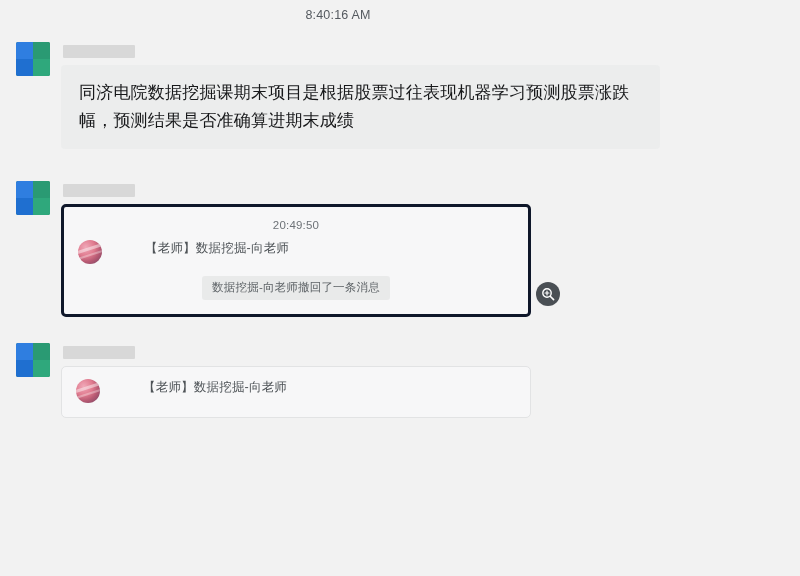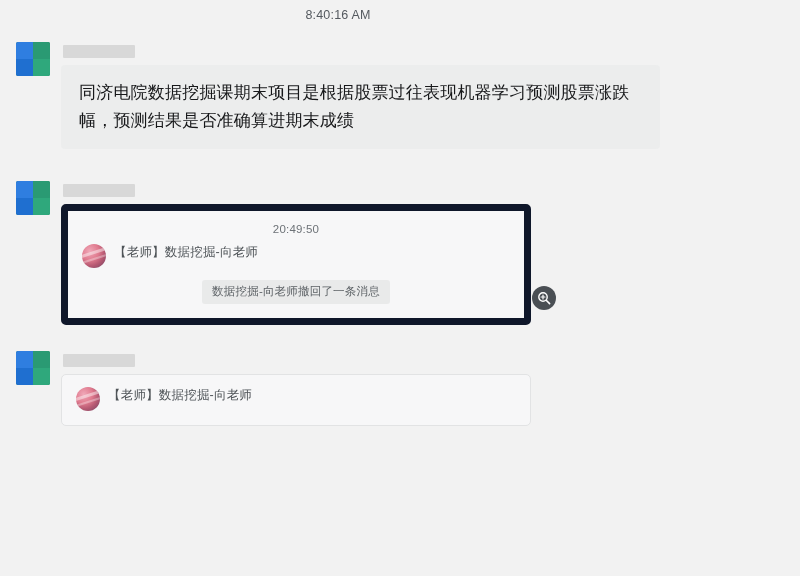--- a/index.html
+++ b/index.html
@@ -76,21 +76,21 @@
     font-size: 17px;
     line-height: 1.62;
     max-width: 680px;
     color: #17181a;
     letter-spacing: 0.2px;
   }
 
   
   .card {
     background: #f7f7f8;
-    border: 7px solid #0f172a;
+    border: 3px solid #0f172a;
     border-radius: 5px;
     width: 470px;
     padding: 12px 14px 12px 14px;
     position: relative;
     box-sizing: border-box;
   }
   .card-time {
     text-align: center;
     font-size: 11.5px;
     color: #6d7277;
@@ -121,21 +121,21 @@
     transform: rotate(-18deg);
   }
   .card-avatar::before {
     content: "";
     position: absolute;
     left: -4px; top: 14px;
     width: 32px; height: 2px;
     background: rgba(255,255,255,0.32);
     transform: rotate(-18deg);
   }
-  .card-msg-main { min-width: 0; }
+  .card-msg-main { min-width: 0; margin-left: 35px; }
   .card-sender {
     font-size: 12.5px;
     color: #4f5458;
     margin-bottom: 6px;
     letter-spacing: 0.2px;
   }
   .inner-bubble {
     background: #eceded;
     border-radius: 4px;
     padding: 11px 13px 12px 13px;

